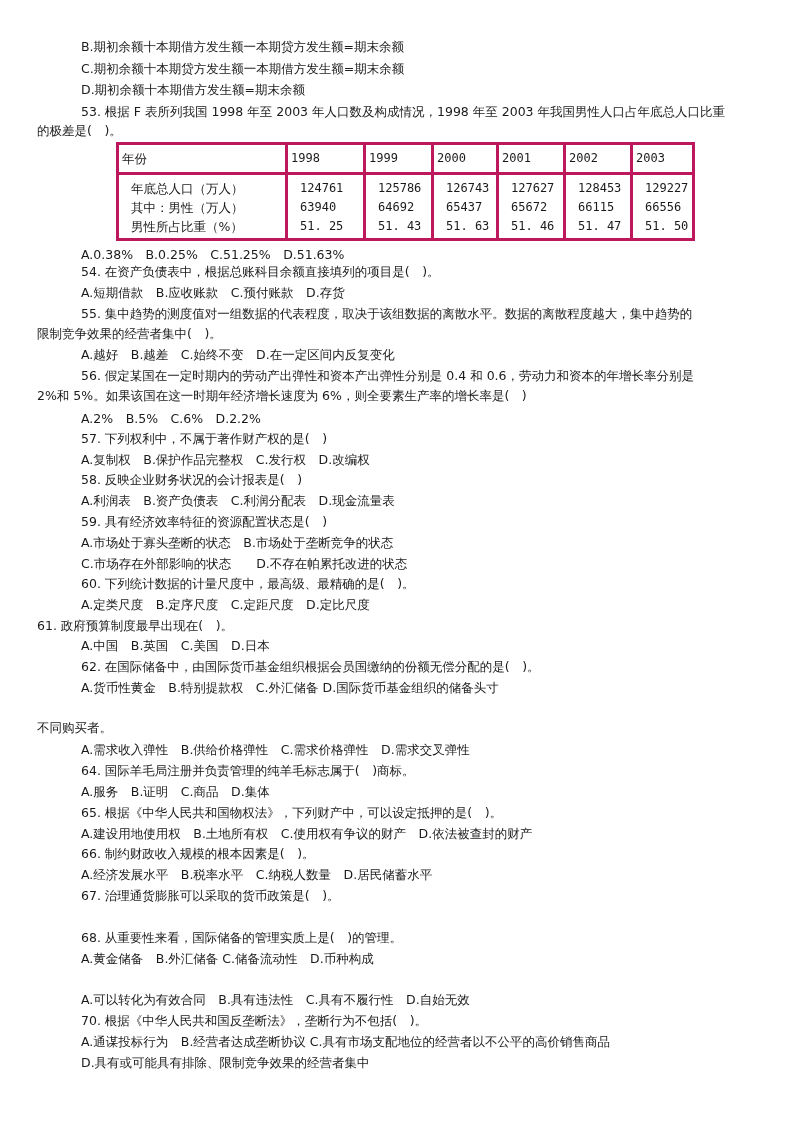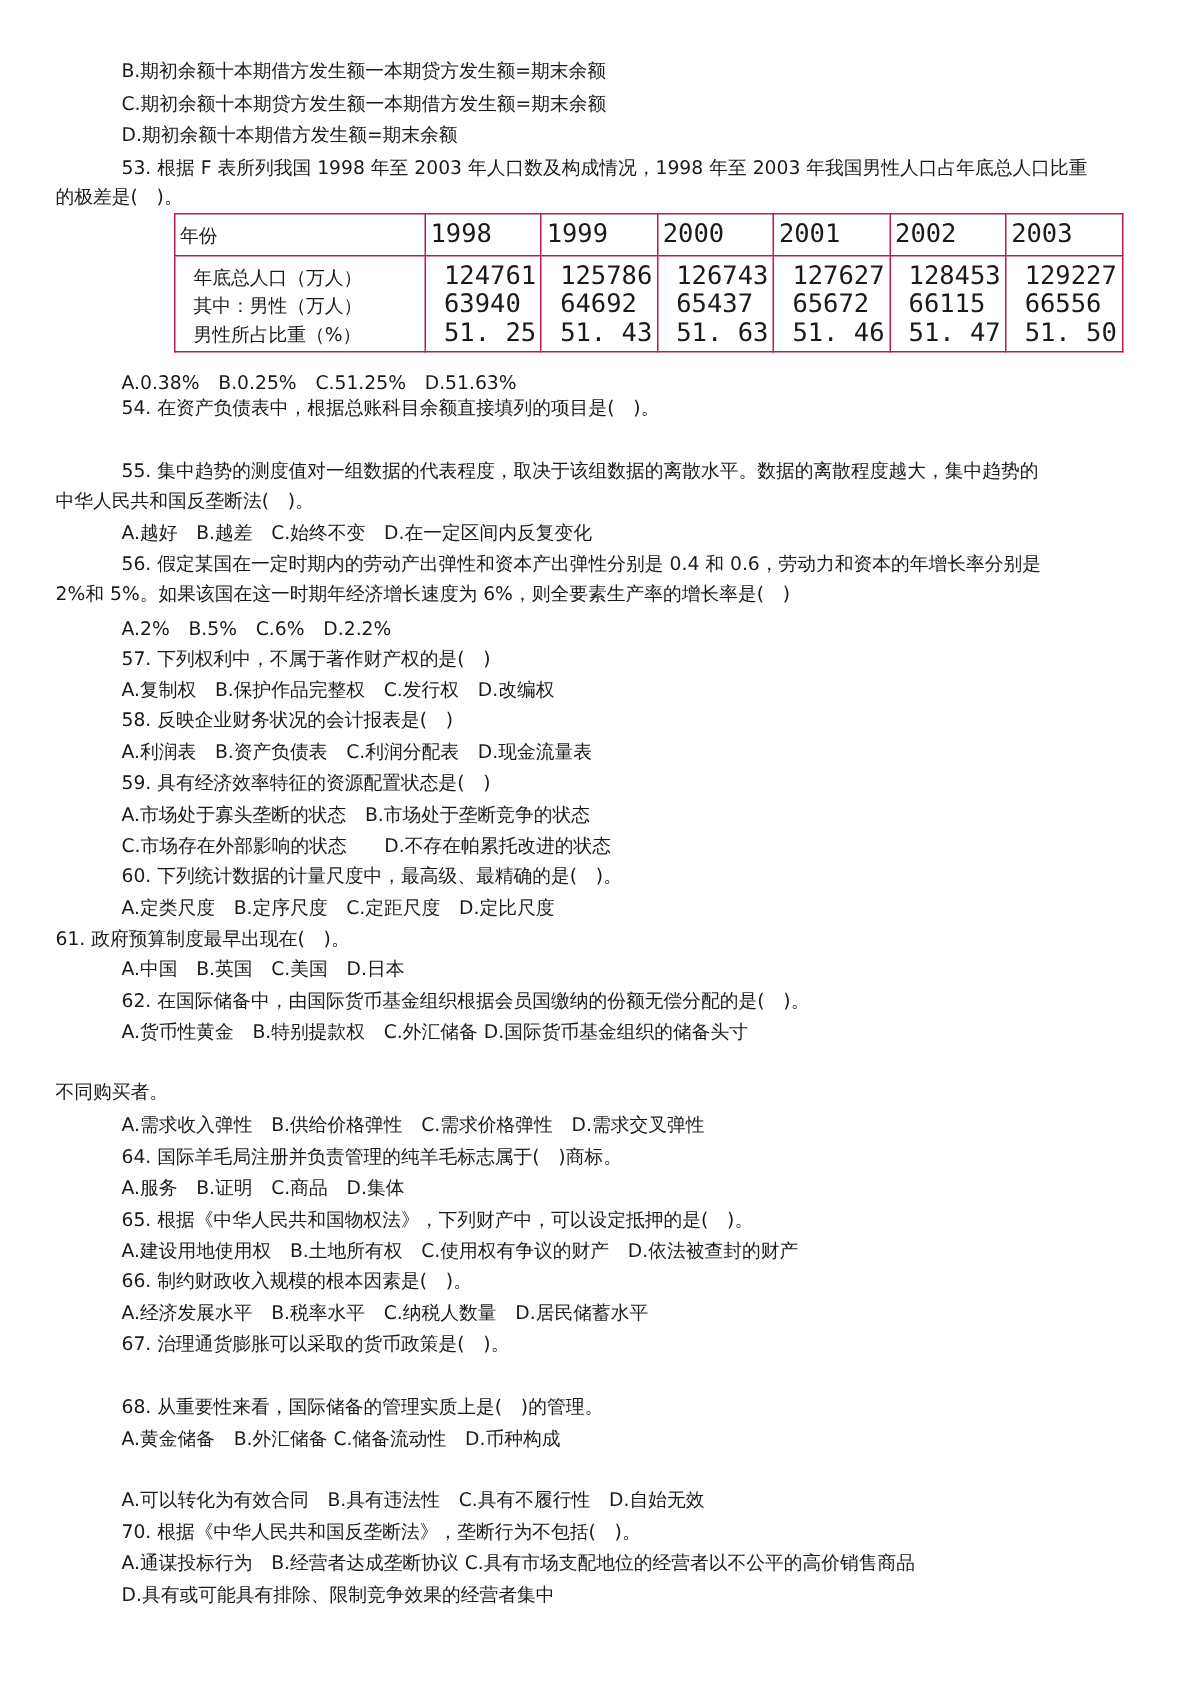--- a/index.html
+++ b/index.html
@@ -15,27 +15,27 @@
   }
   .ind { left: 65px; margin-left: 16px; }
   .ind2 { left: 84px; }
   .wrap { left: 37px; }
   .q61 { left: 37px; }
   table.pop {
     position: absolute; left: 116px; top: 142px;
     border-collapse: collapse; font-size: 12px;
   }
   table.pop td {
-    border: 1px solid #be185d; padding: 0 3px; vertical-align: top;
+    border: 3px solid #be185d; padding: 0 3px; vertical-align: top;
     line-height: 19px; white-space: nowrap;
   }
   table.pop tr.hdr td { height: 27px; vertical-align: middle; }
   table.pop tr.body td { padding-top: 4px; padding-bottom: 2px; padding-left: 12px; }
   table.pop td.label { font-size: 12.5px; }
-  .num { font-family: "DejaVu Sans Mono", "Liberation Mono", monospace; font-size: 17px; }
+  .num { font-family: "DejaVu Sans Mono", "Liberation Mono", monospace; font-size: 12px; }
   .cell-lines span { display: block; }
 </style>
 </head>
 <body>
 
 <div class="page">
 
   <div class="ln ind" style="top:39px">B.期初余额十本期借方发生额一本期贷方发生额=期末余额</div>
   <div class="ln ind" style="top:61px">C.期初余额十本期贷方发生额一本期借方发生额=期末余额</div>
   <div class="ln ind" style="top:82px">D.期初余额十本期借方发生额=期末余额</div>
@@ -90,23 +90,24 @@
         <span>66556</span>
         <span>51. 50</span>
       </td>
     </tr>
   </tbody>
     </table>
 
   <div class="ln ind" style="top:247px">A.0.38%　B.0.25%　C.51.25%　D.51.63%</div>
 
   <div class="ln ind" style="top:264px">54. 在资产负债表中，根据总账科目余额直接填列的项目是(　)。</div>
+  <div class="ln ind" style="top:285px">A.短期借款　B.应收账款　C.预付账款　D.存货</div>
 
   <div class="ln ind" style="top:306px">55. 集中趋势的测度值对一组数据的代表程度，取决于该组数据的离散水平。数据的离散程度越大，集中趋势的</div>
-  <div class="ln wrap" style="top:326px">中华人民共和国反垄断法(　)。</div>
+  <div class="ln wrap" style="top:326px">限制竞争效果的经营者集中(　)。</div>
   <div class="ln ind" style="top:347px">A.越好　B.越差　C.始终不变　D.在一定区间内反复变化</div>
 
   <div class="ln ind" style="top:368px">56. 假定某国在一定时期内的劳动产出弹性和资本产出弹性分别是 0.4 和 0.6，劳动力和资本的年增长率分别是</div>
   <div class="ln wrap" style="top:388px">2%和 5%。如果该国在这一时期年经济增长速度为 6%，则全要素生产率的增长率是(　)</div>
   <div class="ln ind" style="top:411px">A.2%　B.5%　C.6%　D.2.2%</div>
 
   <div class="ln ind" style="top:431px">57. 下列权利中，不属于著作财产权的是(　)</div>
   <div class="ln ind" style="top:452px">A.复制权　B.保护作品完整权　C.发行权　D.改编权</div>
 
   <div class="ln ind" style="top:472px">58. 反映企业财务状况的会计报表是(　)</div>

